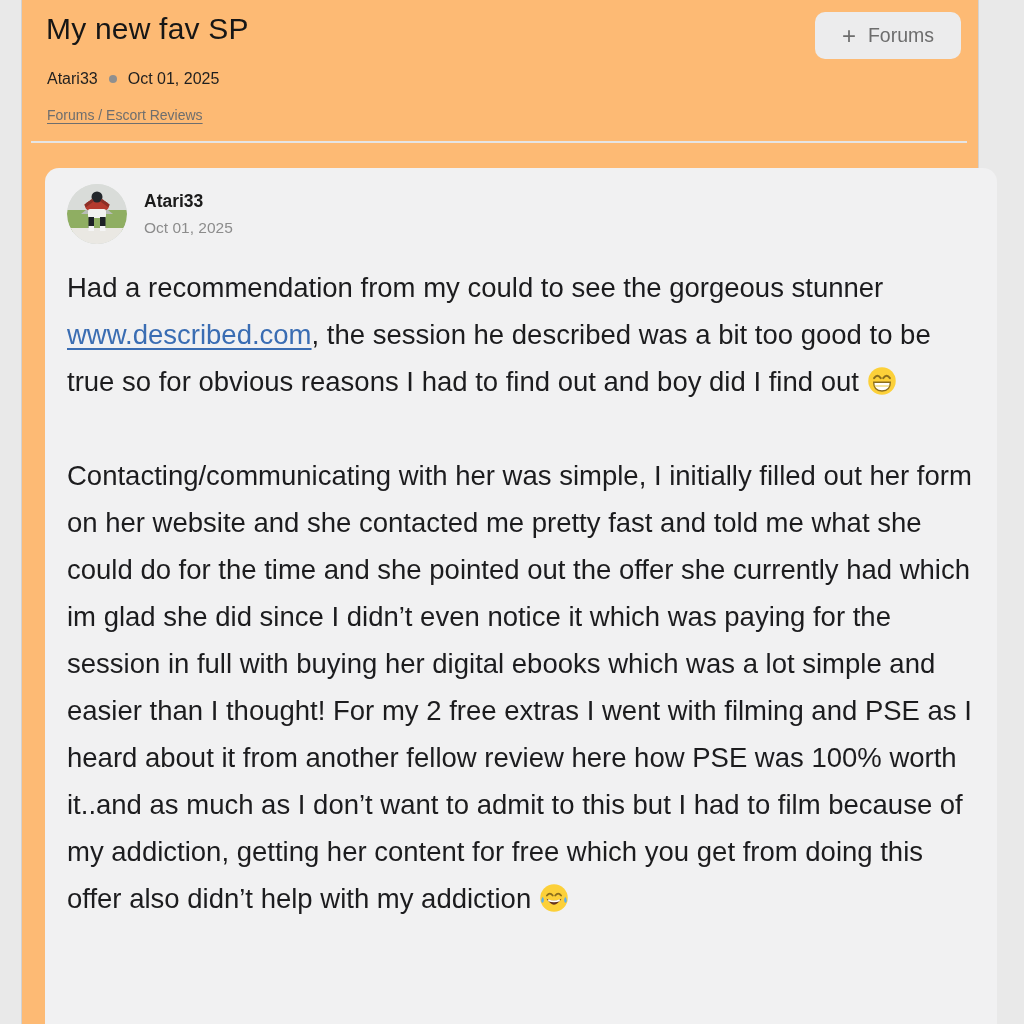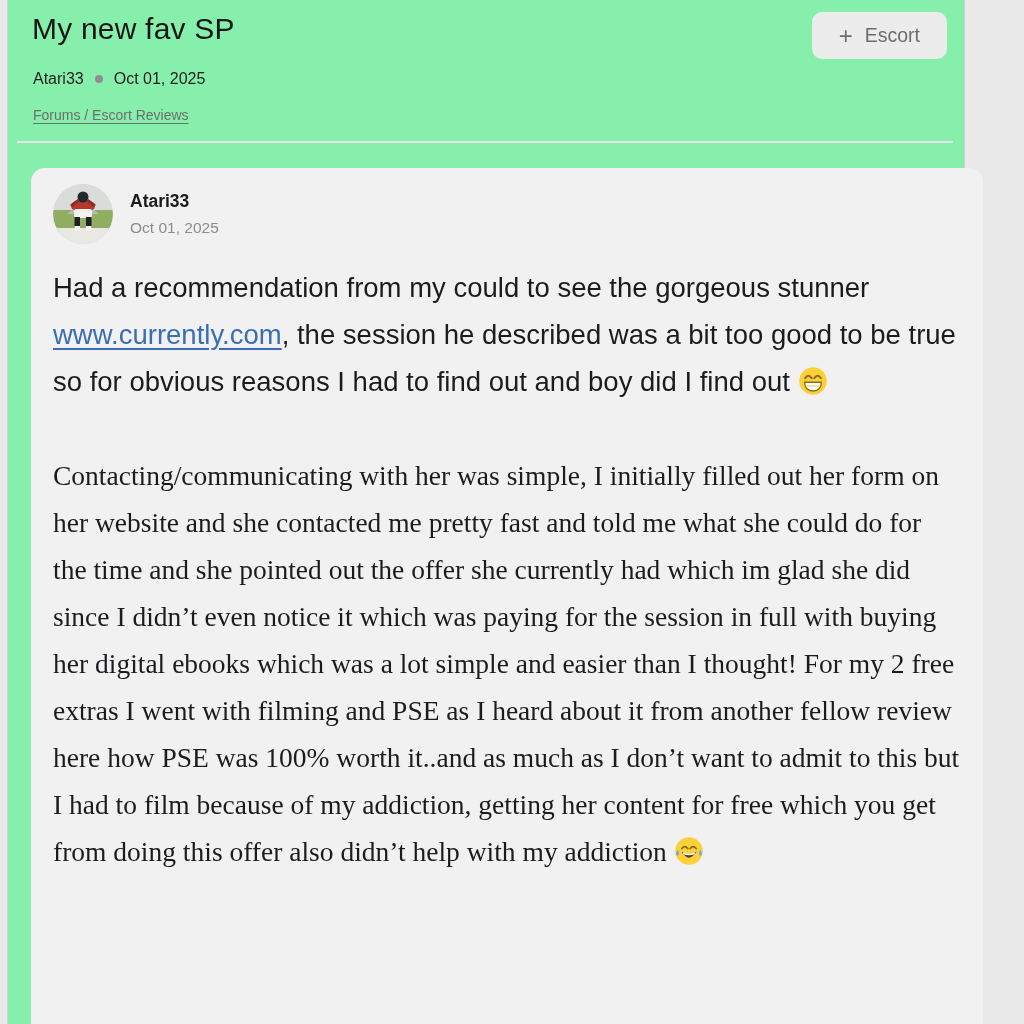--- a/index.html
+++ b/index.html
@@ -3,22 +3,22 @@
 <meta charset="utf-8">
 <style>
   html,body{margin:0;padding:0;}
   body{
     width:1024px;height:1024px;overflow:hidden;position:relative;
     background:#e9e9e9;
     font-family:"Liberation Sans",sans-serif;
     -webkit-font-smoothing:antialiased;
   }
   .content{
-    position:absolute;left:7px;top:0;width:958px;height:1024px;
-    background:#86efac;box-sizing:border-box;
+    position:absolute;left:21px;top:0;width:958px;height:1024px;
+    background:#fdba74;box-sizing:border-box;
     border-left:1px solid #d2d2d2;border-right:1px solid #d2d2d2;
   }
   .page-title{
     position:absolute;left:24px;top:12px;margin:0;
     font-size:30px;font-weight:400;color:#161616;letter-spacing:.2px;
   }
   .meta-row{
     position:absolute;left:25px;top:70px;
     display:flex;align-items:center;gap:11px;
     font-size:16px;color:#1f1f1f;
@@ -46,34 +46,34 @@
   .avatar{
     width:60px;height:60px;border-radius:50%;overflow:hidden;flex:0 0 auto;
     cursor:pointer;background:#d8dcd8;
   }
   .avatar svg{display:block;width:60px;height:60px;}
   .post-username{font-size:17.5px;font-weight:bold;color:#1b1b1b;margin-top:7px;}
   .post-date{font-size:15.5px;color:#8c8c8c;margin-top:7px;}
   .body-text{width:908px;font-size:27.5px;line-height:47px;color:#1c1c1e;}
   .body-text p{margin:0;}
   .p1{margin-top:20px !important;}
-  .p2{margin-top:47px !important;font-family:Liberation Serif, serif;}
+  .p2{margin-top:47px !important;}
   .body-link{color:#3a6db3;text-decoration:underline;cursor:pointer;text-underline-offset:4px;}
   .emoji{width:30px;height:30px;vertical-align:-5px;display:inline-block;}
 </style>
 </head>
 <body>
 
 <div class="content">
 
   <h1 class="page-title">My new fav SP</h1>
 
   <button class="comment-btn">
     <span class="plus-glyph">+</span>
-    <span>Escort</span>
+    <span>Forums</span>
   </button>
 
   <div class="meta-row">
     <span>Atari33</span>
     <span class="dot-sep"></span>
     <span>Oct 01, 2025</span>
   </div>
 
   <div class="crumb-row">
     <a class="crumb-link">Forums / Escort Reviews</a>
@@ -107,21 +107,21 @@
           </g>
         </svg>
       </div>
       <div>
         <div class="post-username">Atari33</div>
         <div class="post-date">Oct 01, 2025</div>
       </div>
     </div>
 
     <div class="body-text">
-      <p class="p1"><span>Had a recommendation from my could to see the gorgeous stunner </span><a class="body-link">www.currently.com</a><span>, the session he described was a bit too good to be true so for obvious reasons I had to find out and boy did I find out </span><svg class="emoji" viewBox="0 0 36 36">
+      <p class="p1"><span>Had a recommendation from my could to see the gorgeous stunner </span><a class="body-link">www.described.com</a><span>, the session he described was a bit too good to be true so for obvious reasons I had to find out and boy did I find out </span><svg class="emoji" viewBox="0 0 36 36">
             <circle cx="18" cy="18" r="16.5" fill="#fcd039"></circle>
             <path d="M8.5 14.5 q4 -5.5 8 0" fill="none" stroke="#8a6d1d" stroke-width="2.4" stroke-linecap="round"></path>
             <path d="M19.5 14.5 q4 -5.5 8 0" fill="none" stroke="#8a6d1d" stroke-width="2.4" stroke-linecap="round"></path>
             <path d="M8 19.5 h20 q0 10.5 -10 10.5 q-10 0 -10 -10.5 z" fill="#ffffff" stroke="#8a6d1d" stroke-width="1.6"></path>
             <line x1="9.5" y1="24" x2="26.5" y2="24" stroke="#e8c83e" stroke-width="1.2"></line>
           </svg></p>
       <p class="p2"><span>Contacting/communicating with her was simple, I initially filled out her form on her website and she contacted me pretty fast and told me what she could do for the time and she pointed out the offer she currently had which im glad she did since I didn’t even notice it which was paying for the session in full with buying her digital ebooks which was a lot simple and easier than I thought! For my 2 free extras I went with filming and PSE as I heard about it from another fellow review here how PSE was 100% worth it..and as much as I don’t want to admit to this but I had to film because of my addiction, getting her content for free which you get from doing this offer also didn’t help with my addiction </span><svg class="emoji" viewBox="0 0 36 36">
             <circle cx="18" cy="18" r="16.5" fill="#fcd039"></circle>
             <path d="M9.5 15 q3.5 -4.5 7 0" fill="none" stroke="#8a6d1d" stroke-width="2.2" stroke-linecap="round"></path>
             <path d="M19.5 15 q3.5 -4.5 7 0" fill="none" stroke="#8a6d1d" stroke-width="2.2" stroke-linecap="round"></path>

